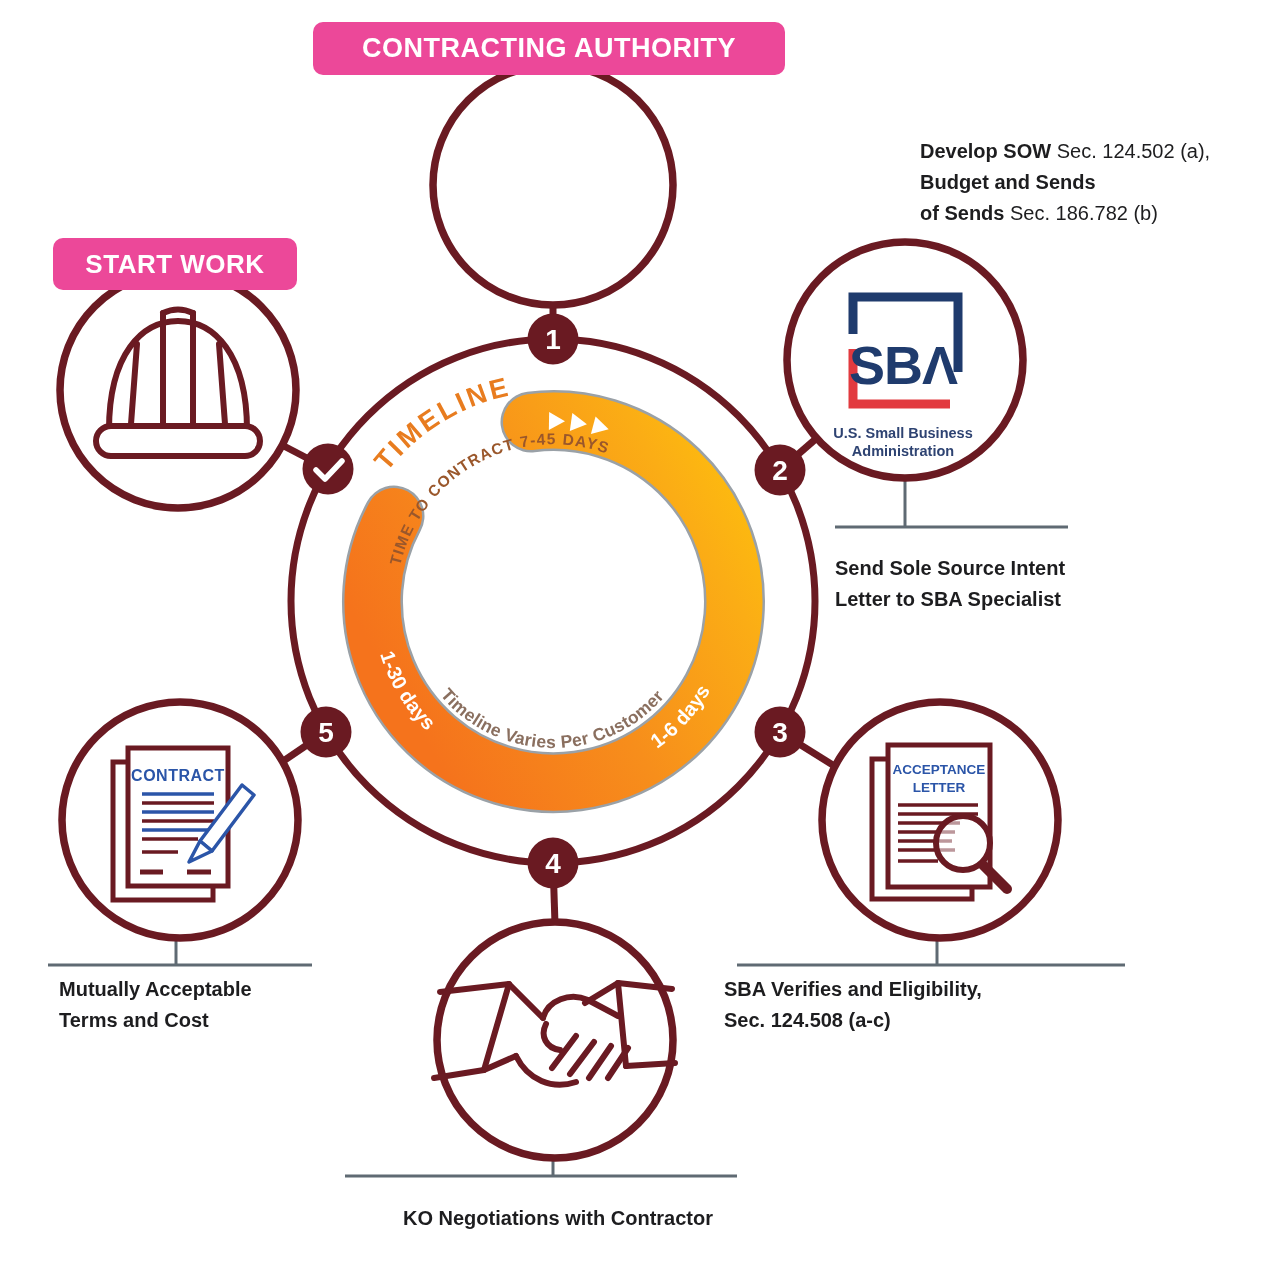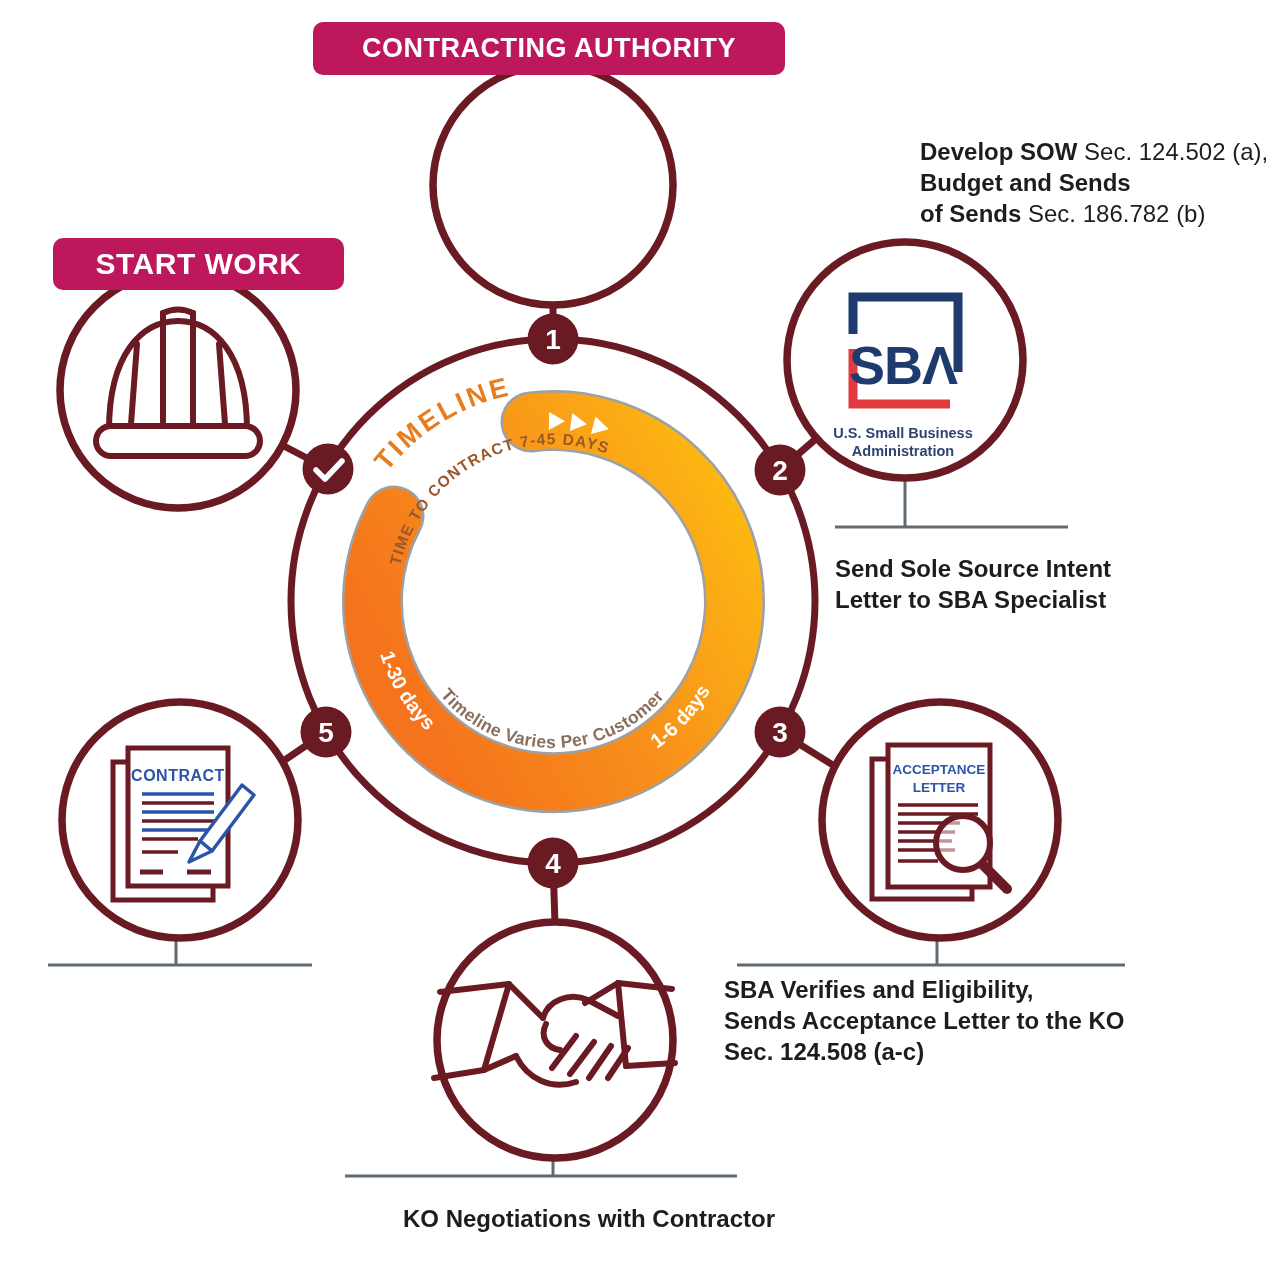--- a/index.html
+++ b/index.html
@@ -2,27 +2,27 @@
 <html><head>
 <meta charset="utf-8">
 <style>
   html,body{margin:0;padding:0;background:#fff;}
   .stage{
     position:relative;width:1272px;height:1266px;background:#ffffff;
     font-family:"Liberation Sans","DejaVu Sans",sans-serif;overflow:hidden;
   }
   svg.canvas{position:absolute;left:0;top:0;}
   .banner{
-    position:absolute;background:#be185d;color:#ffffff;font-weight:700;
+    position:absolute;background:#ec4899;color:#ffffff;font-weight:700;
     border-radius:10px;display:flex;align-items:center;justify-content:center;
     letter-spacing:.5px;z-index:5;
   }
   .banner.ca{left:313px;top:22px;width:472px;height:53px;font-size:27px;}
-  .banner.sw{left:53px;top:238px;width:291px;height:52px;font-size:30px;}
-  .note{position:absolute;color:#1d1d1f;font-size:24px;line-height:31px;font-weight:600;z-index:4;white-space:nowrap;}
+  .banner.sw{left:53px;top:238px;width:244px;height:52px;font-size:26px;}
+  .note{position:absolute;color:#1d1d1f;font-size:20px;line-height:31px;font-weight:600;z-index:4;white-space:nowrap;}
   .note .reg{font-weight:400;}
 </style>
 </head>
 <body>
 
 <div class="stage">
 
 <svg class="canvas" width="1272" height="1266" viewBox="0 0 1272 1266" xmlns="http://www.w3.org/2000/svg" xmlns:xlink="http://www.w3.org/1999/xlink">
   <defs>
     <linearGradient id="ringGrad" gradientUnits="userSpaceOnUse" x1="373" y1="650" x2="765" y2="425">
@@ -210,22 +210,25 @@
   <div><span>of Sends</span><span class="reg"> Sec. 186.782 (b)</span></div>
 </div>
 
 <div class="note" style="left:835px;top:513px;margin-top:40px;">
   <div>Send Sole Source Intent</div>
   <div>Letter to SBA Specialist</div>
 </div>
 
 <div class="note" style="left:724px;top:974px;">
   <div>SBA Verifies and Eligibility,</div>
-  <div>Sends Acceptance Letter to the KO</div>
   <div>Sec. 124.508 (a-c)</div>
 </div>
 
+<div class="note" style="left:59px;top:974px;">
+  <div>Mutually Acceptable</div>
+  <div>Terms and Cost</div>
+</div>
 
 <div class="note" style="left:355px;top:1203px;margin-left:48px;">
   <div>KO Negotiations with Contractor</div>
 </div>
 
 </div>
 
 </body></html>

